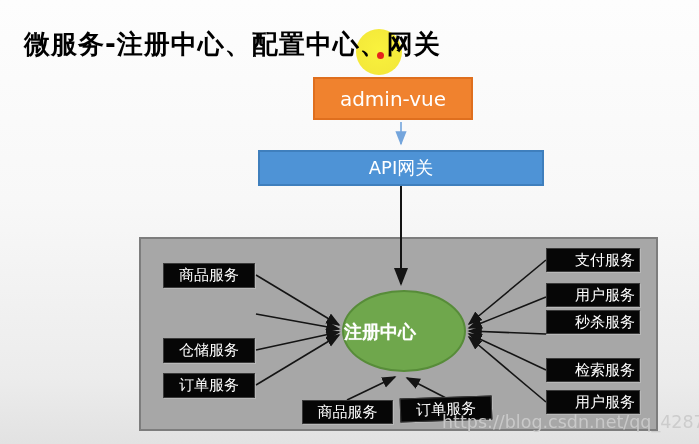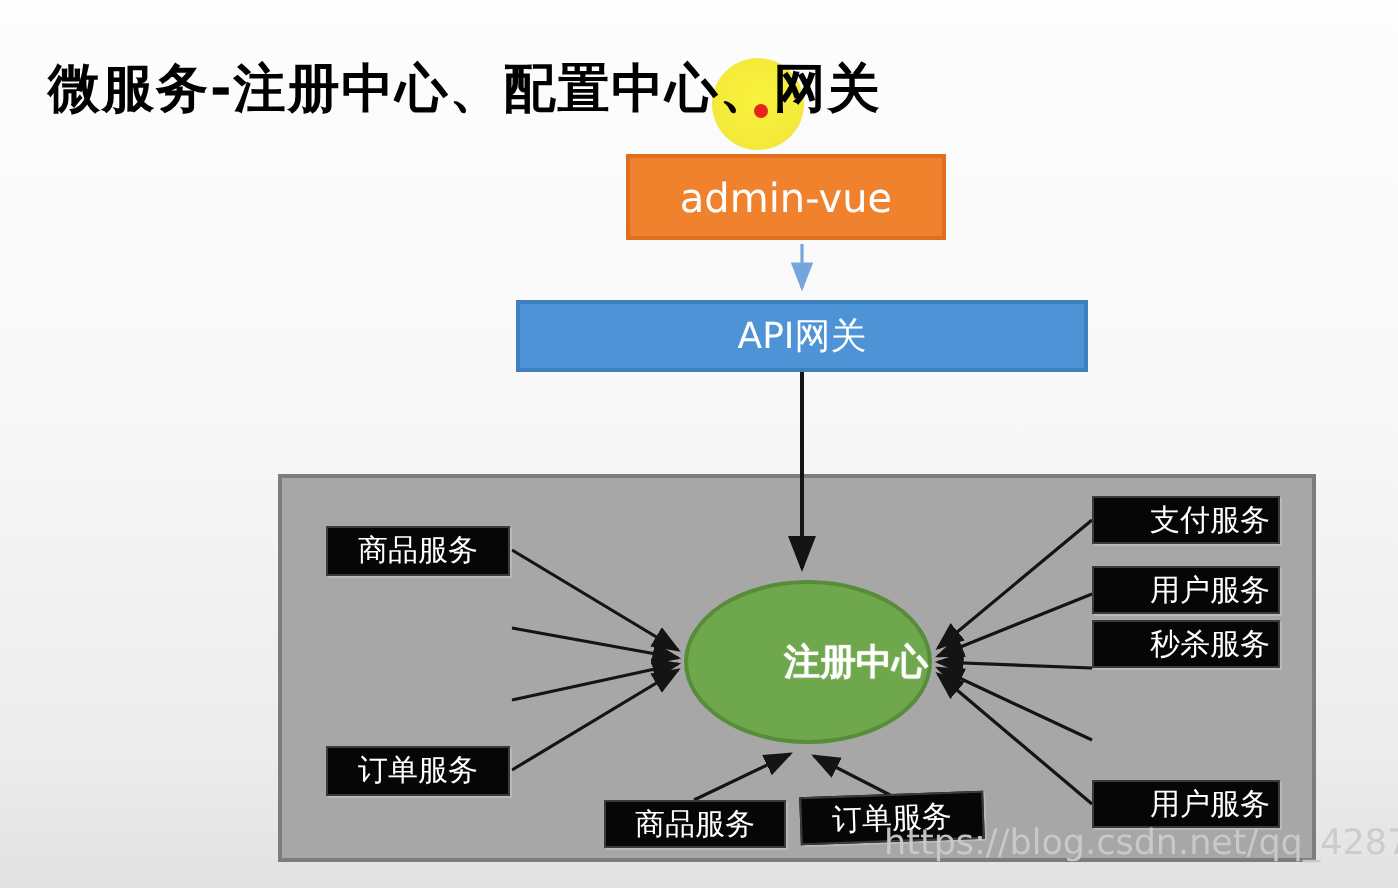--- a/index.html
+++ b/index.html
@@ -42,21 +42,21 @@
     position:absolute;display:flex;align-items:center;justify-content:center;
     background:#060606;color:#fff;font-size:15px;z-index:3;
     border:1px solid #3a3a3a;box-sizing:border-box;
     box-shadow:1px 1px 0 rgba(220,220,220,0.35);
   }
   .svc-l{left:163px;width:92px;height:25px;}
   .svc-r{left:546px;width:94px;height:24px;padding-left:24px;}
   .registry{
     position:absolute;left:342px;top:290px;width:124px;height:82px;border-radius:50%;
     background:#6fa74c;border:2px solid #578c39;box-sizing:border-box;z-index:3;
-    display:flex;flex-direction:column;align-items:flex-end;justify-content:center;
+    display:flex;flex-direction:column;align-items:flex-start;justify-content:center;
     color:#fff;font-size:18px;font-weight:bold;line-height:23px;
     text-shadow:0 0 1px rgba(255,255,255,0.4);
   }
   .watermark{
     position:absolute;left:442px;top:412px;z-index:7;
     font-size:17.5px;color:rgba(202,202,202,0.95);white-space:nowrap;
   }
 </style>
 </head>
 <body>
@@ -97,25 +97,27 @@
     <line x1="546" y1="260" x2="469" y2="324" stroke="#141414" stroke-width="1.6" marker-end="url(#ah)"></line>
     <line x1="546" y1="297" x2="469" y2="328" stroke="#141414" stroke-width="1.6" marker-end="url(#ah)"></line>
     <line x1="546" y1="334" x2="469" y2="331" stroke="#141414" stroke-width="1.6" marker-end="url(#ah)"></line>
     <line x1="546" y1="370" x2="469" y2="334" stroke="#141414" stroke-width="1.6" marker-end="url(#ah)"></line>
     <line x1="546" y1="402" x2="469" y2="337" stroke="#141414" stroke-width="1.6" marker-end="url(#ah)"></line>
     <line x1="347" y1="400" x2="395" y2="377" stroke="#141414" stroke-width="1.6" marker-end="url(#ah)"></line>
     <line x1="446" y1="398" x2="407" y2="378" stroke="#141414" stroke-width="1.6" marker-end="url(#ah)"></line>
   </svg>
 
   <div class="svc svc-l" style="top:263px">商品服务</div>
+  <div class="svc svc-l" style="top:338px">仓储服务</div>
   <div class="svc svc-l" style="top:373px">订单服务</div>
 
   <div class="svc svc-r" style="top:248px">支付服务</div>
   <div class="svc svc-r" style="top:283px">用户服务</div>
   <div class="svc svc-r" style="top:310px">秒杀服务</div>
+  <div class="svc svc-r" style="top:358px">检索服务</div>
   <div class="svc svc-r" style="top:390px">用户服务</div>
 
   <div class="svc" style="left:302px;top:400px;width:91px;height:24px">商品服务</div>
   <div class="svc" style="left:400px;top:397px;width:92px;height:24px;transform:rotate(-2deg)">订单服务</div>
 
   <div class="registry">
     <div>注册中心</div>
   </div>
 
   <div class="watermark">https://blog.csdn.net/qq_42878202</div>

